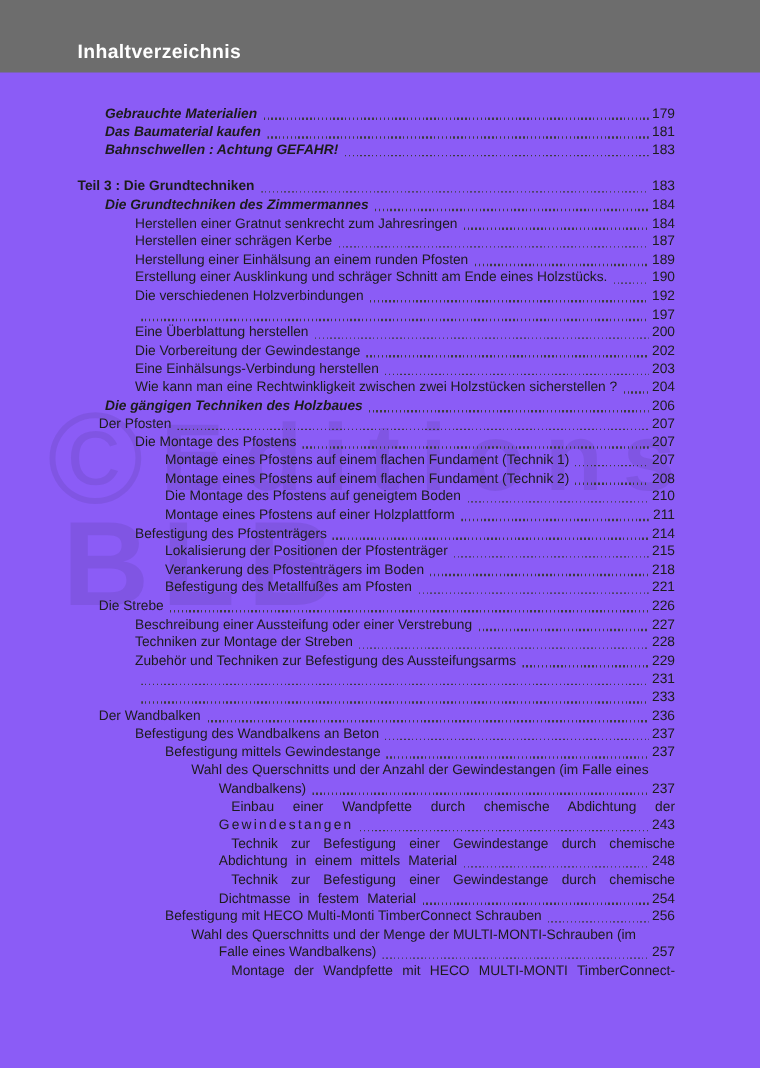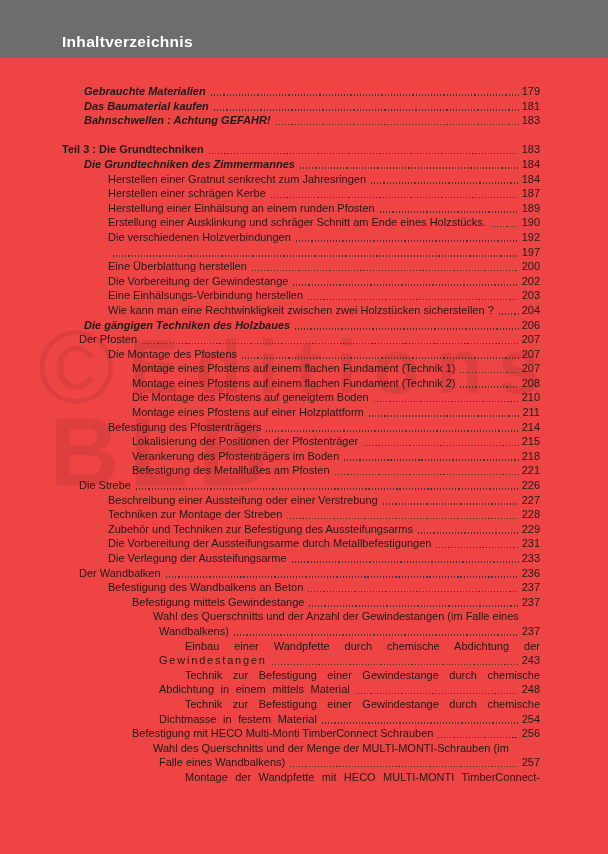--- a/index.html
+++ b/index.html
@@ -1,17 +1,17 @@
 <!DOCTYPE html>
 <html><head>
 <meta charset="utf-8">
 <style>
   html,body { margin:0; padding:0; background:#fff; }
   .page {
-    position:relative; width:608px; height:854px; background:#ef4444;
+    position:relative; width:608px; height:854px; background:#8b5cf6;
     overflow:hidden; font-family:"Liberation Sans", sans-serif;
   }
   .header {
     position:absolute; left:0; top:0; width:608px; height:58px;
     background:#6d6d6d; box-sizing:border-box;
     display:flex; align-items:flex-end; padding:0 0 9px 62px;
   }
   .header .title {
     color:#ffffff; font-size:15.5px; font-weight:700; letter-spacing:0.3px;
     margin:0; line-height:1;
@@ -41,21 +41,21 @@
   .lvl6 { margin-left:91px; }
   .t { white-space:nowrap; }
   .dots {
     flex:1 1 auto; min-width:6px; height:1.6px; align-self:flex-end;
     margin:0 3px 2.6px 5px;
     background-image:repeating-linear-gradient(90deg,#3c3c3c 0 1.1px, transparent 1.1px 3.1px);
   }
   .pg { flex:0 0 auto; font-weight:400; font-style:normal; }
   .l1 { white-space:nowrap; }
   .l1.j { white-space:normal; text-align:justify; text-align-last:justify;padding-left:32px; }
-  .l2 { display:flex; margin-left:6px; }
+  .l2 { display:flex; margin-left:22px; }
   .spread-letters .l2 .t { letter-spacing:1.8px; }
   .spread-words .l2 .t { word-spacing:3.5px; }
 </style>
 </head>
 <body>
 
 <div class="page">
 
   <div class="header">
     <h1 class="title">Inhaltverzeichnis</h1>
@@ -213,26 +213,24 @@
         <span class="t">Techniken zur Montage der Streben</span>
         <span class="dots"></span>
         <span class="pg">228</span>
       </div>
       <div class="entry lvl4">
         <span class="t">Zubehör und Techniken zur Befestigung des Aussteifungsarms</span>
         <span class="dots"></span>
         <span class="pg">229</span>
       </div>
       <div class="entry lvl4">
-        <span class="t">Die Vorbereitung der Aussteifungsarme durch Metallbefestigungen</span>
         <span class="dots"></span>
         <span class="pg">231</span>
       </div>
       <div class="entry lvl4">
-        <span class="t">Die Verlegung der Aussteifungsarme</span>
         <span class="dots"></span>
         <span class="pg">233</span>
       </div>
       <div class="entry lvl3">
         <span class="t">Der Wandbalken</span>
         <span class="dots"></span>
         <span class="pg">236</span>
       </div>
       <div class="entry lvl4">
         <span class="t">Befestigung des Wandbalkens an Beton</span>

